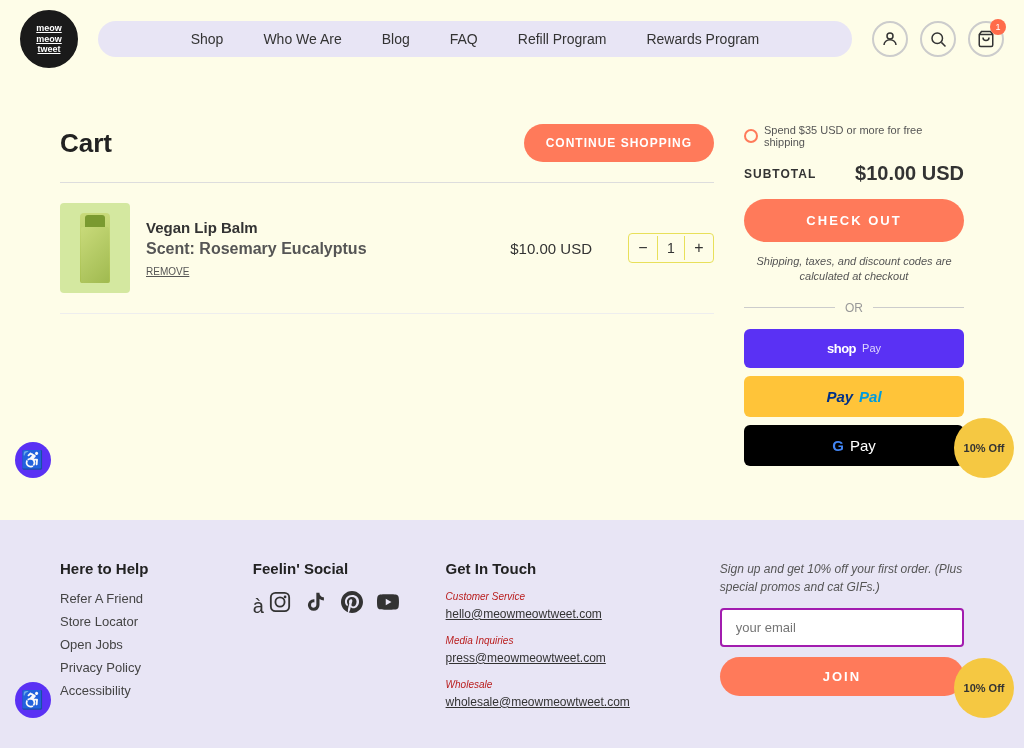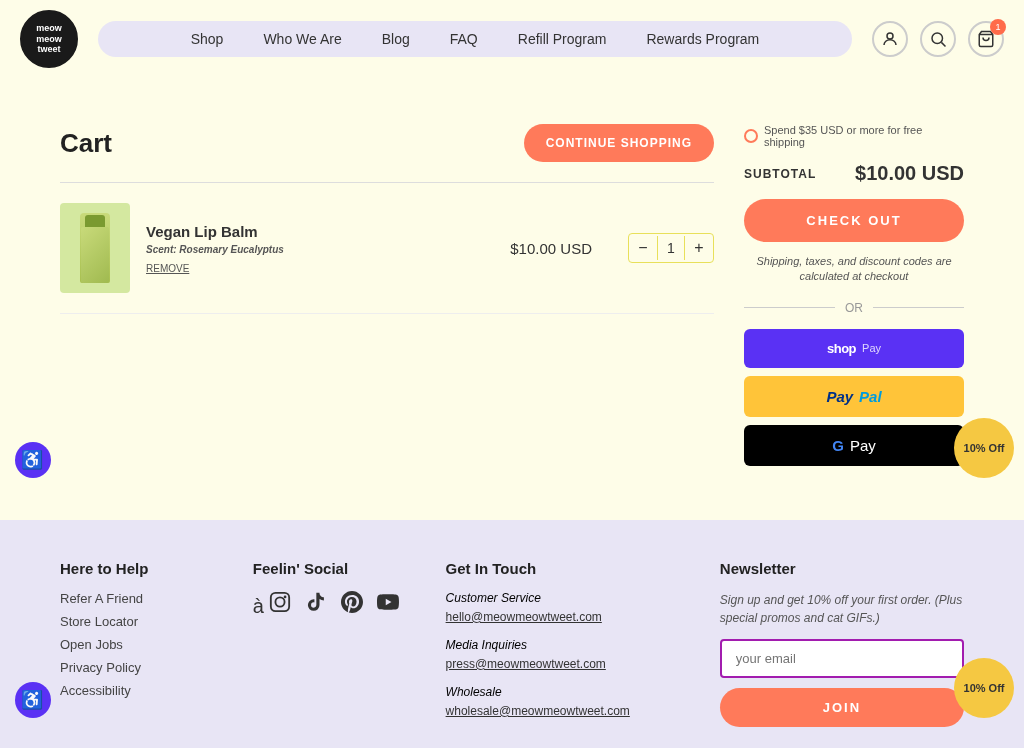--- a/index.html
+++ b/index.html
@@ -33,21 +33,21 @@
       display: flex;
       flex-direction: column;
       align-items: center;
       justify-content: center;
       font-size: 9px;
       font-weight: bold;
       line-height: 1.2;
       text-transform: lowercase;
       border: 3px solid #1a1a1a;
     }
-    .logo-box span { display: block; }
+    .logo-box span { display: block; text-decoration: underline; }
 
     .nav-bar {
       flex: 1;
       display: flex;
       align-items: center;
       justify-content: center;
       background: #e8e5f5;
       border-radius: 30px;
       padding: 10px 30px;
       margin: 0 20px;
@@ -176,21 +176,21 @@
     }
     .lip-balm-body {
       width: 28px;
       flex: 1;
       background: linear-gradient(135deg, #c8da7a, #a0ba50);
       border-radius: 2px;
     }
 
     .item-details { flex: 1; }
     .item-name { font-size: 15px; font-weight: 600; margin-bottom: 4px; }
-    .item-attr { font-size: 10px; color: #555; margin-bottom: 2px; font-style: italic; }
+    .item-attr { font-size: 16px; color: #555; margin-bottom: 2px; }
     .item-attr span { font-weight: 600; }
     .item-remove { font-size: 10px; color: #555; text-transform: uppercase; cursor: pointer; margin-top: 8px; text-decoration: underline; }
 
     .item-price { font-size: 15px; font-weight: 500; margin-right: 20px; }
     .qty-control {
       display: flex;
       align-items: center;
       border: 1.5px solid #e8e05a;
       border-radius: 4px;
       overflow: hidden;
@@ -371,21 +371,21 @@
       gap: 14px;
       margin-top: 4px;
     }
     .social-icon {
       font-size: 20px;
       cursor: pointer;
       color: #333;
     }
 
     .contact-service { margin-bottom: 14px; }
-    .contact-type { font-size: 12px; font-style: italic; color: #000000; margin-bottom: 3px; }
+    .contact-type { font-size: 10px; font-style: italic; color: #b91c1c; margin-bottom: 3px; }
     .contact-email { font-size: 12px; color: #333; text-decoration: underline; cursor: pointer; }
 
     .newsletter-text { font-size: 12px; color: #555; font-style: italic; margin-bottom: 12px; line-height: 1.5; }
     .email-input {
       width: 100%;
       padding: 10px 14px;
       border: 2px solid #a21caf;
       border-radius: 4px;
       font-size: 13px;
       background: white;
@@ -612,21 +612,20 @@
         <div class="contact-type">Media Inquiries</div>
         <a class="contact-email">press@meowmeowtweet.com</a>
       </div>
       <div class="contact-service">
         <div class="contact-type">Wholesale</div>
         <a class="contact-email">wholesale@meowmeowtweet.com</a>
       </div>
     </div>
 
     <div class="footer-col">
-      <div class="footer-col-title">Newsletter</div>
       <p class="newsletter-text">Sign up and get 10% off your first order. (Plus special promos and cat GIFs.)</p>
       <input type="email" class="email-input" placeholder="your email" style="">
       <button class="join-btn">JOIN</button>
     </div>
   </div>
 
   <div class="footer-bottom">
     <div class="footer-bottom-logo">
       
     </div>

